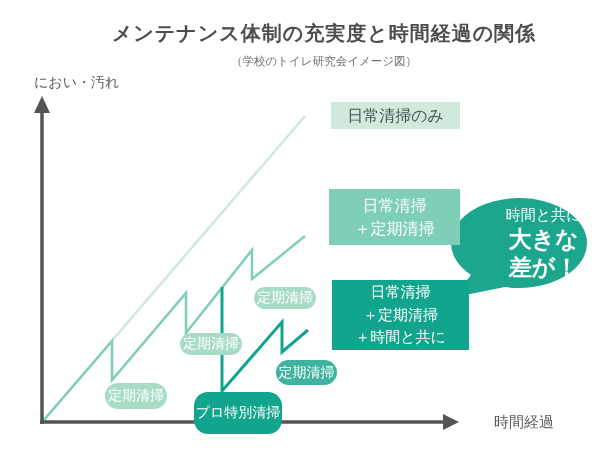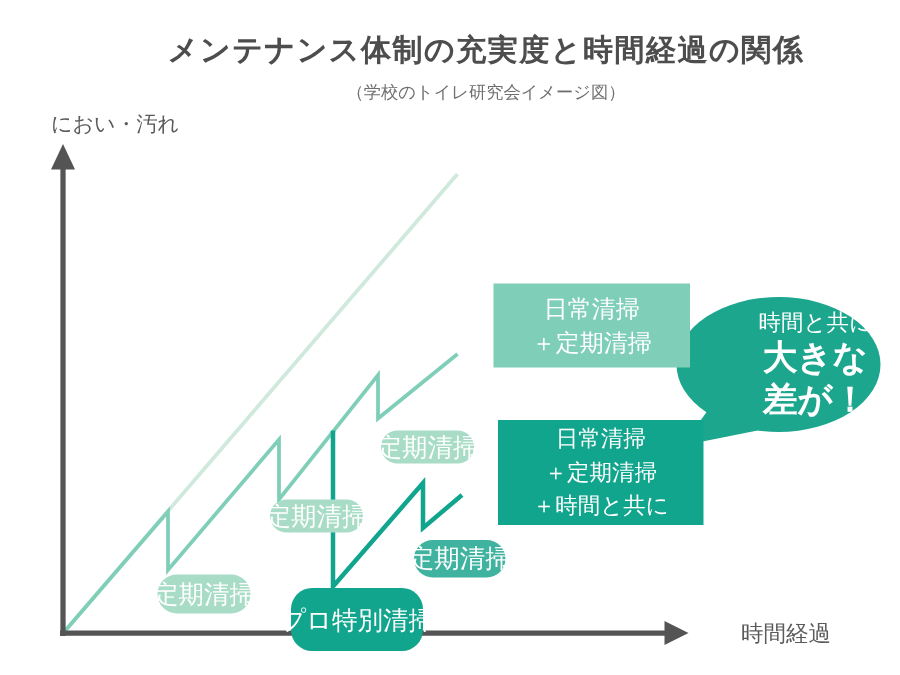--- a/index.html
+++ b/index.html
@@ -22,21 +22,21 @@
   svg.plot{position:absolute;left:0;top:0;}
   .series-box{
     display:flex;flex-direction:column;align-items:center;justify-content:center;
     text-align:center;line-height:1.45;
   }
   .box1{left:307px;top:102px;width:129px;height:27px;background:#cfe9dd;color:#475553;font-size:16px;}
   .box2{left:305px;top:189px;width:131px;height:56px;background:#7fceb8;color:#ffffff;font-size:16px;}
   .box3{left:308px;top:280px;width:137px;height:70px;background:#12a58e;color:#ffffff;font-size:15px;line-height:1.5;}
   .pill{
     display:flex;align-items:center;justify-content:center;
-    border-radius:14px;color:#ffffff;font-size:17px;white-space:nowrap;
+    border-radius:14px;color:#ffffff;font-size:14px;white-space:nowrap;
   }
   .pill-light{background:#a8dcc7;}
   .pill-mid{background:#3fb3a0;}
   .pill-dark{background:#12a58e;}
   .pill1{left:81px;top:383px;width:62px;height:26px;}
   .pill2{left:156px;top:333px;width:62px;height:22px;}
   .pill3{left:230px;top:287px;width:62px;height:22px;}
   .pill4{left:252px;top:360px;width:61px;height:25px;}
   .pill5{left:170px;top:392px;width:88px;height:42px;}
   .bubble-text{
@@ -65,20 +65,23 @@
 
     <line x1="42" y1="424" x2="42" y2="108" stroke-width="3.5" stroke="#545454"></line>
     <polygon points="42,96 34,113 50,113" fill="#545454"></polygon>
     <line x1="40" y1="422" x2="445" y2="422" stroke-width="3.5" stroke="#545454"></line>
     <polygon points="459,422 443,414 443,430" fill="#545454"></polygon>
 
     <path d="M 473 272 L 455 297 L 505 287 Z" fill="#1ca68d"></path>
     <ellipse cx="519" cy="243" rx="68" ry="45" fill="#1ca68d"></ellipse>
   </svg>
 
+  <div class="abs series-box box1">
+    <span>日常清掃のみ</span>
+  </div>
 
   <div class="abs series-box box2">
     <span>日常清掃</span>
     <span>＋定期清掃</span>
   </div>
 
   <div class="abs series-box box3">
     <span>日常清掃</span>
     <span>＋定期清掃</span>
     <span>＋時間と共に</span>

